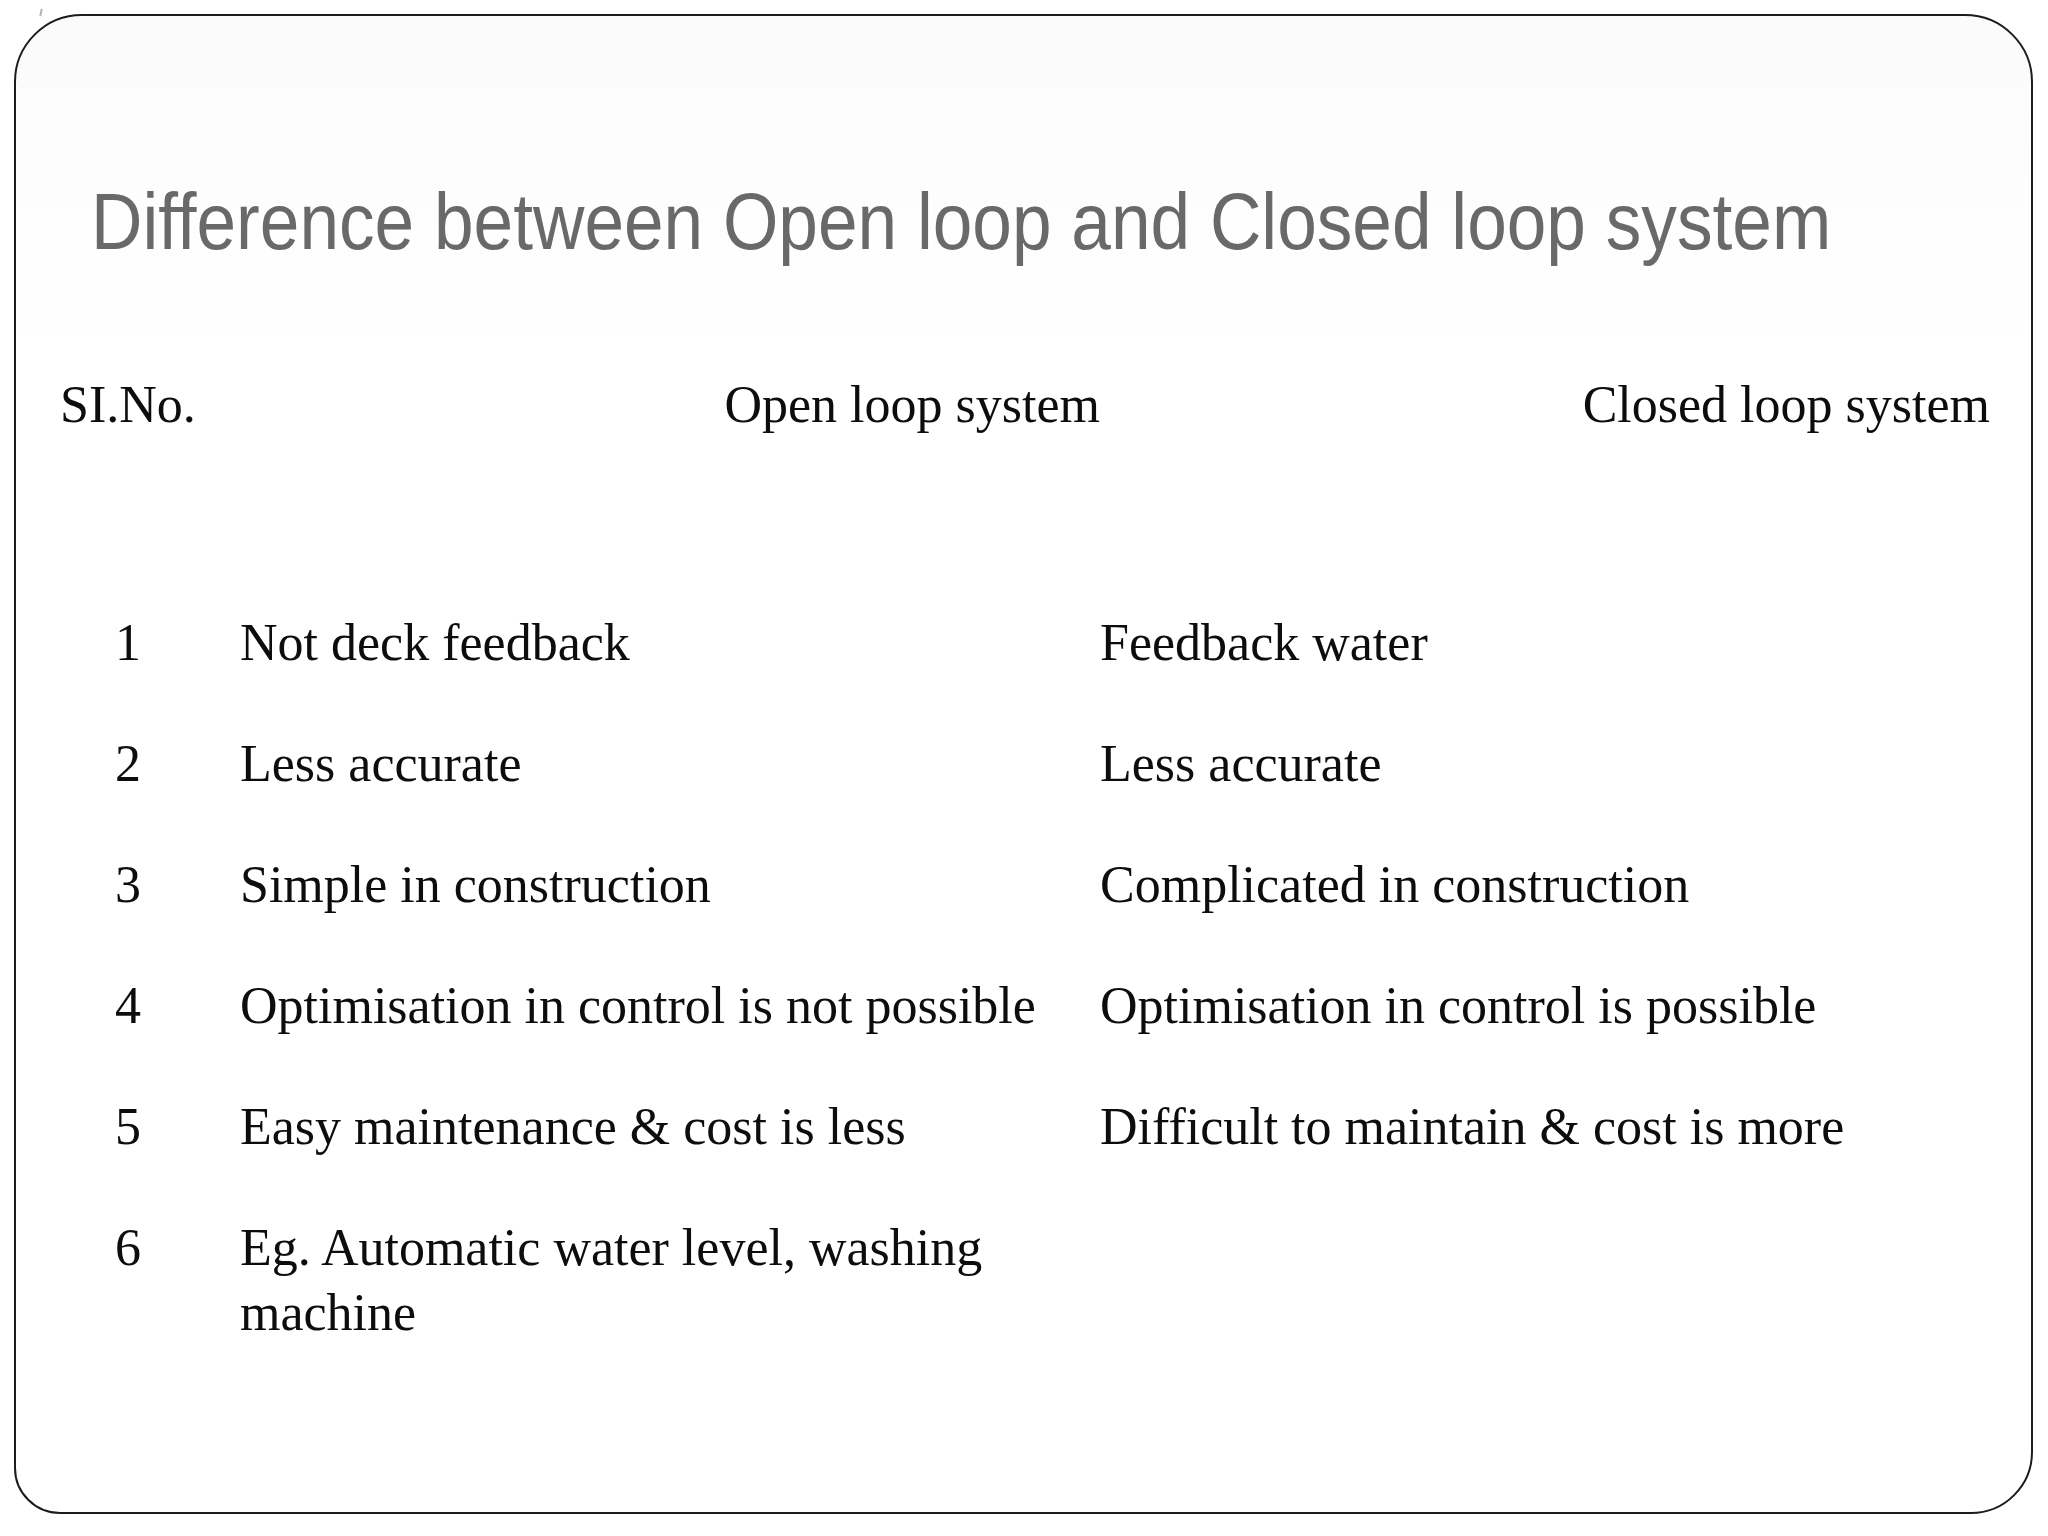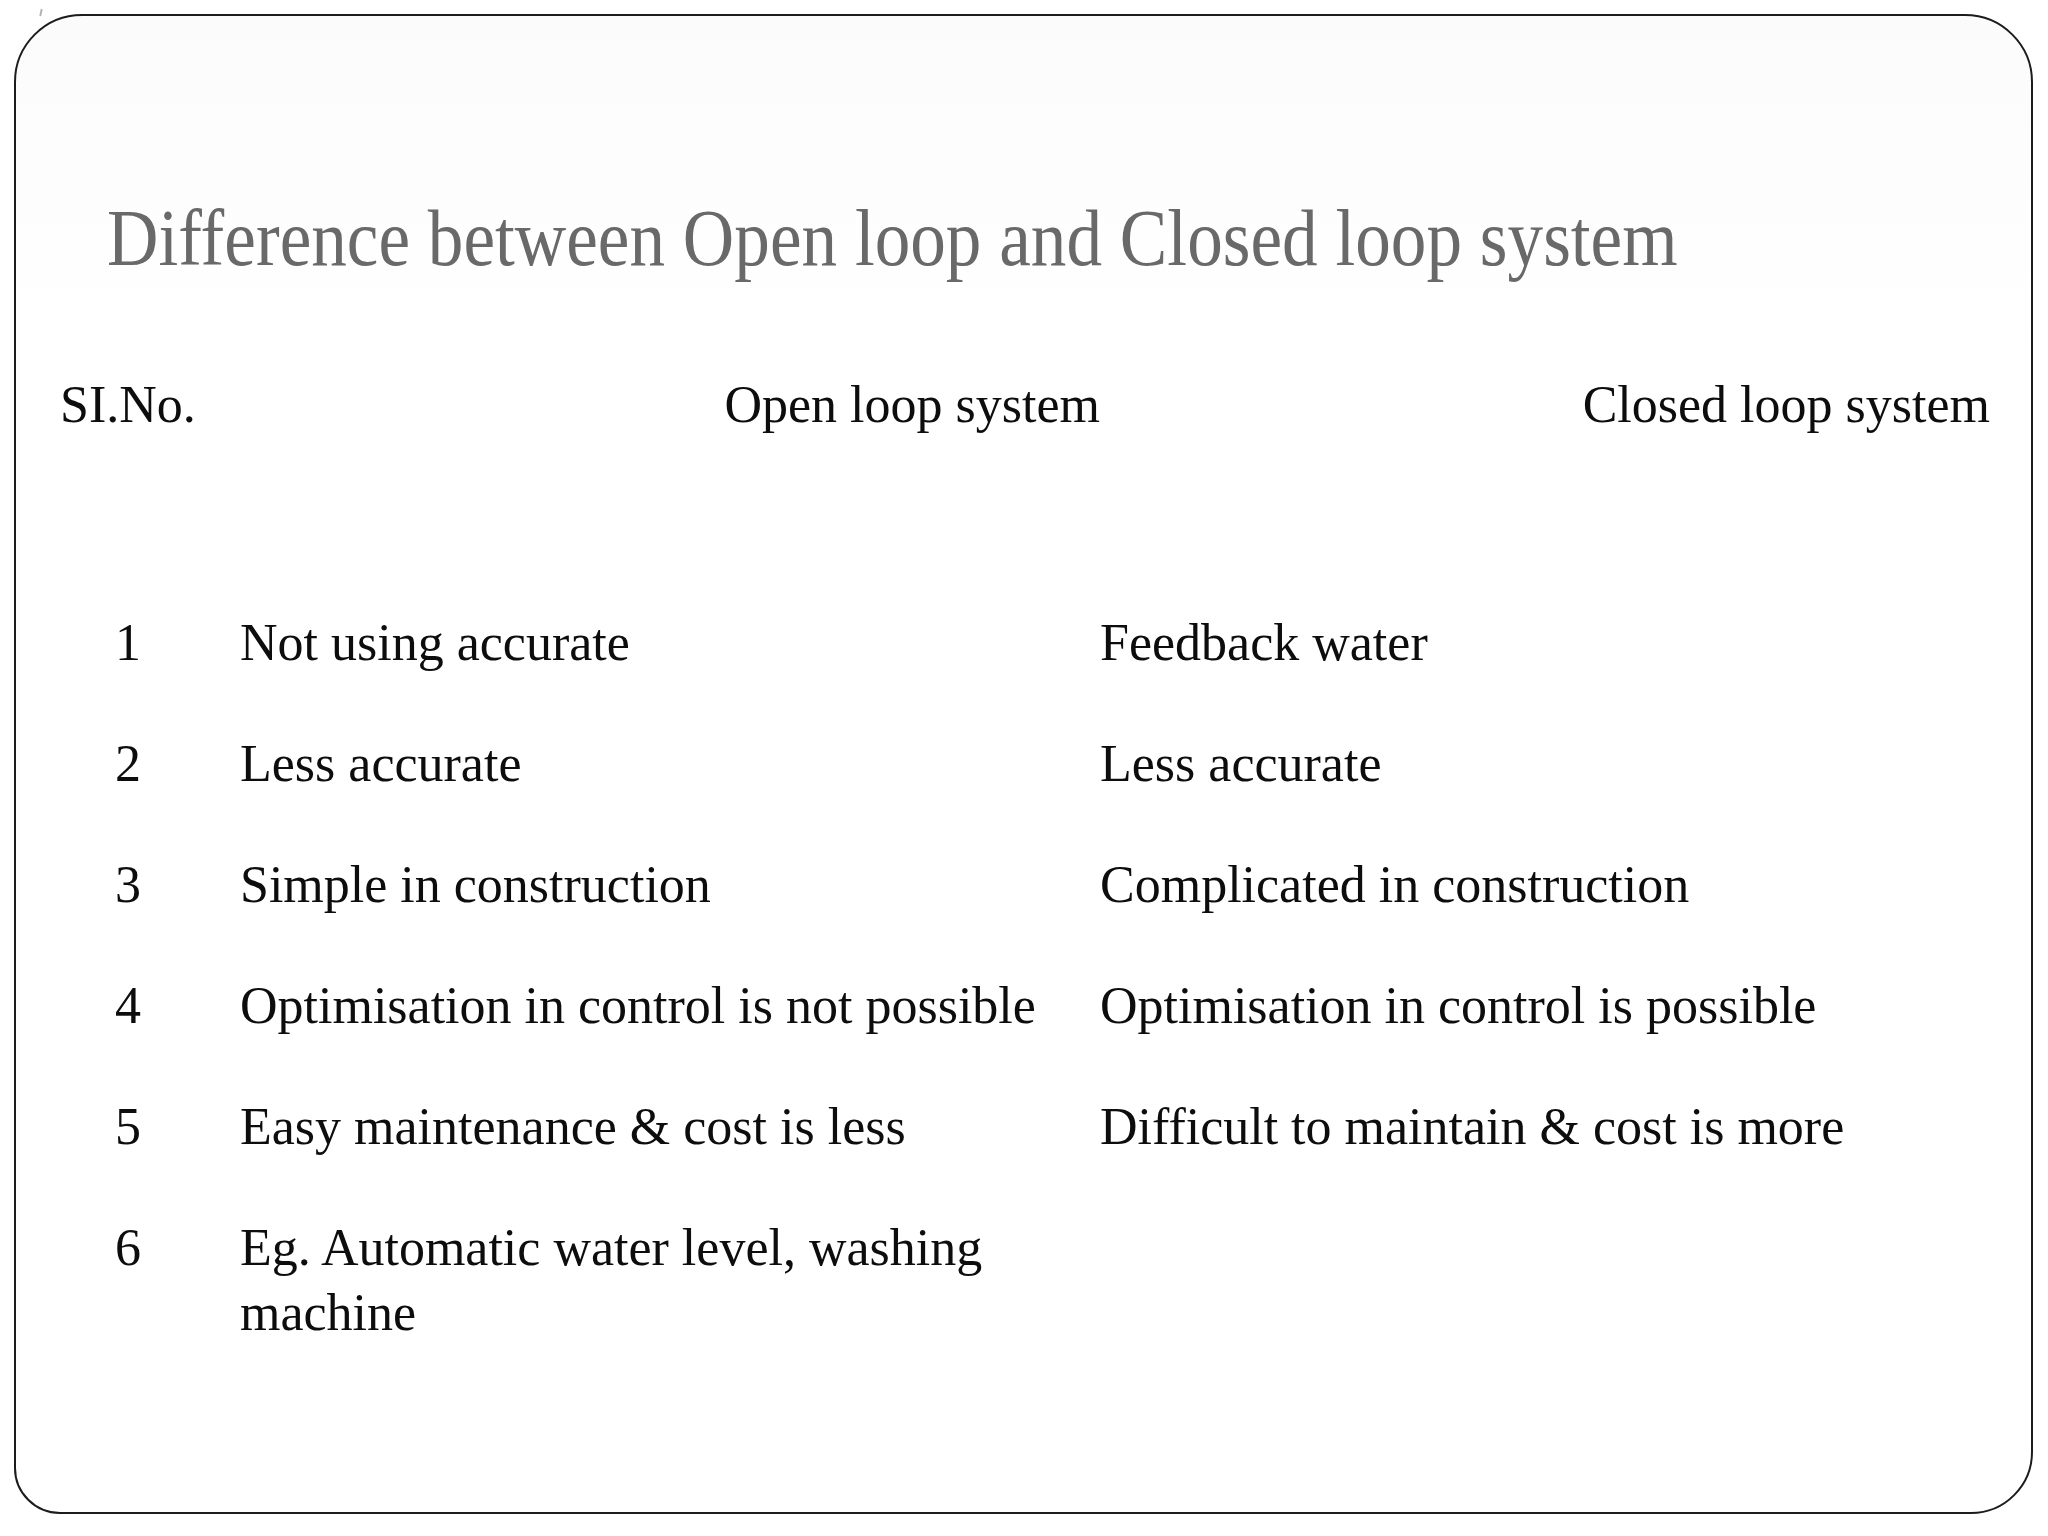--- a/index.html
+++ b/index.html
@@ -37,22 +37,22 @@
     width: 2px;
     height: 7px;
     background: #9a9a9a;
     transform: rotate(12deg);
     opacity: .75;
   }
   .title {
     position: absolute;
     left: 75px;
     top: 166px;
-    margin: 16px;
-    font-family: Liberation Serif, serif;
+    margin: 0;
+    font-family: Liberation Sans, sans-serif;
     font-weight: 400;
     font-size: 80px;
     line-height: 1;
     color: #696969;
     white-space: nowrap;
   }
   .title .title-inner {
     display: inline-block;
     transform: scaleX(0.89);
     transform-origin: 0 50%;
@@ -83,21 +83,21 @@
   <div class="artifact"></div>
   <div class="frame">
     <h1 class="title"><span class="title-inner">Difference between Open loop and Closed loop system</span></h1>
 
     <div class="cmp-table">
       <div class="cell head sl">SI.No.</div>
       <div class="cell head">Open loop system</div>
       <div class="cell head">Closed loop system</div>
 
     <div class="cell no">1</div>
-        <div class="cell open">Not using accurate</div>
+        <div class="cell open">Not deck feedback</div>
         <div class="cell closed">Feedback water</div>
         <div class="cell no">2</div>
         <div class="cell open">Less accurate</div>
         <div class="cell closed">Less accurate</div>
         <div class="cell no">3</div>
         <div class="cell open">Simple in construction</div>
         <div class="cell closed">Complicated in construction</div>
         <div class="cell no">4</div>
         <div class="cell open">Optimisation in control is not possible</div>
         <div class="cell closed">Optimisation in control is possible</div>

